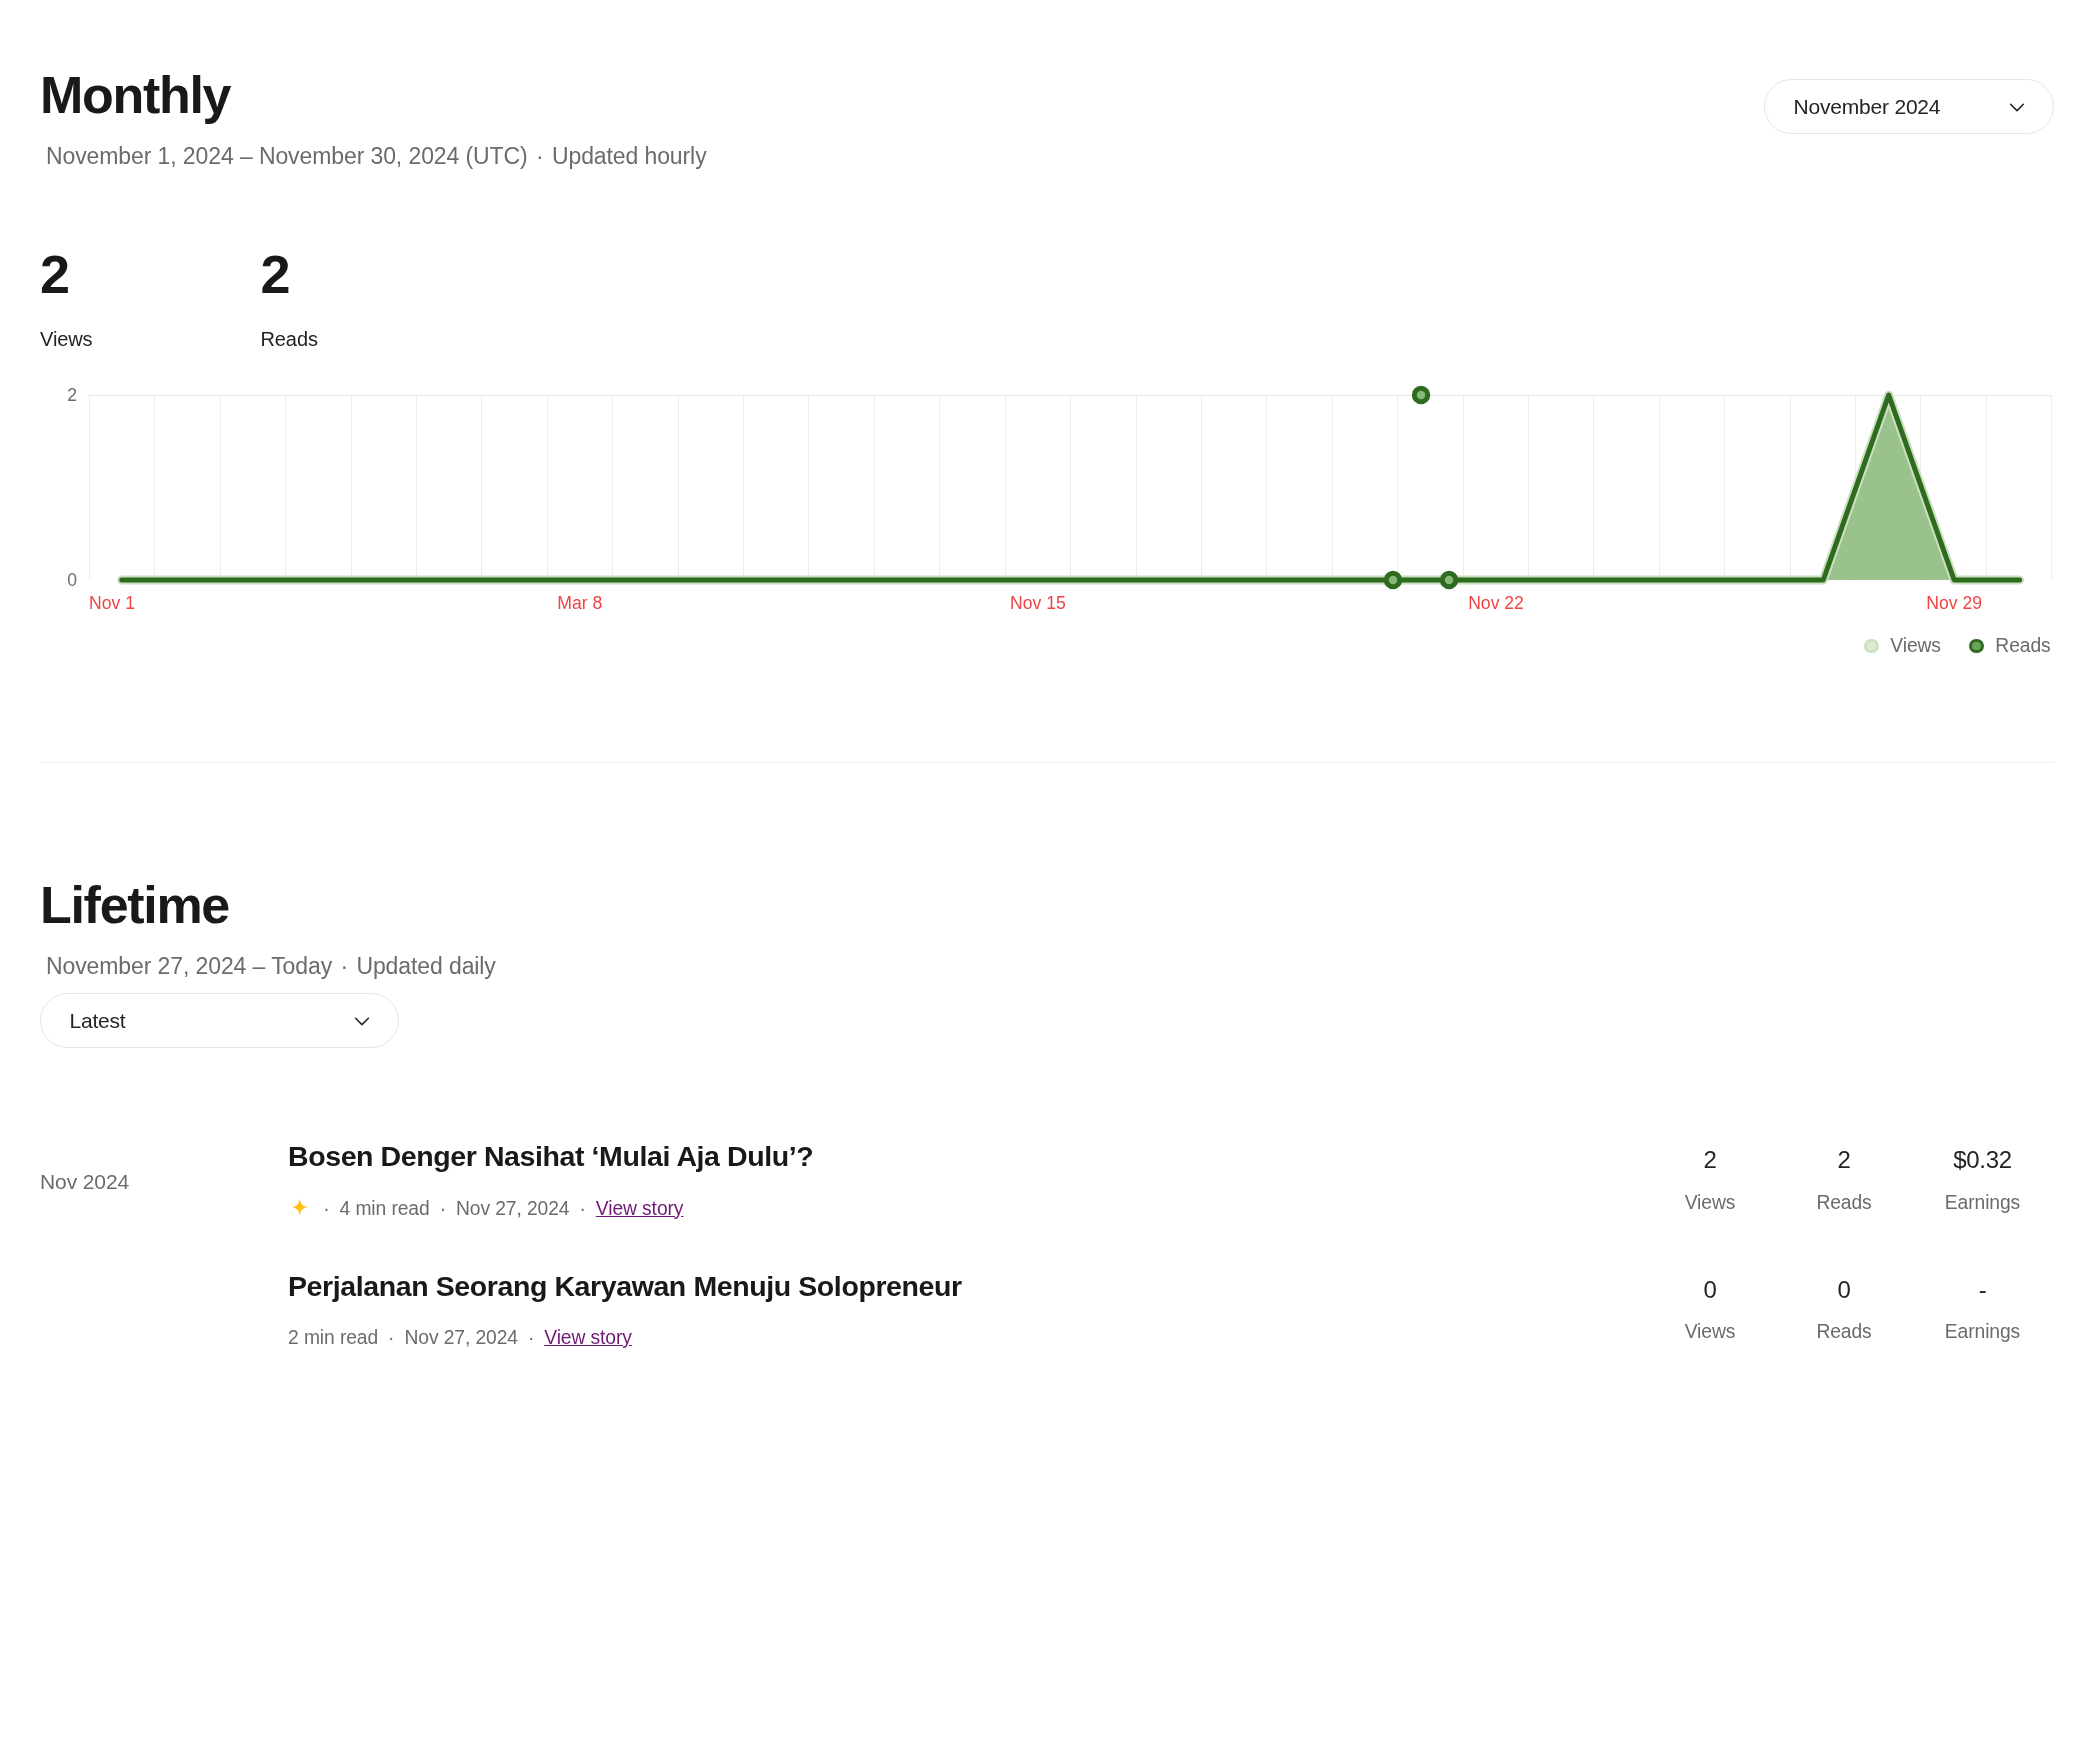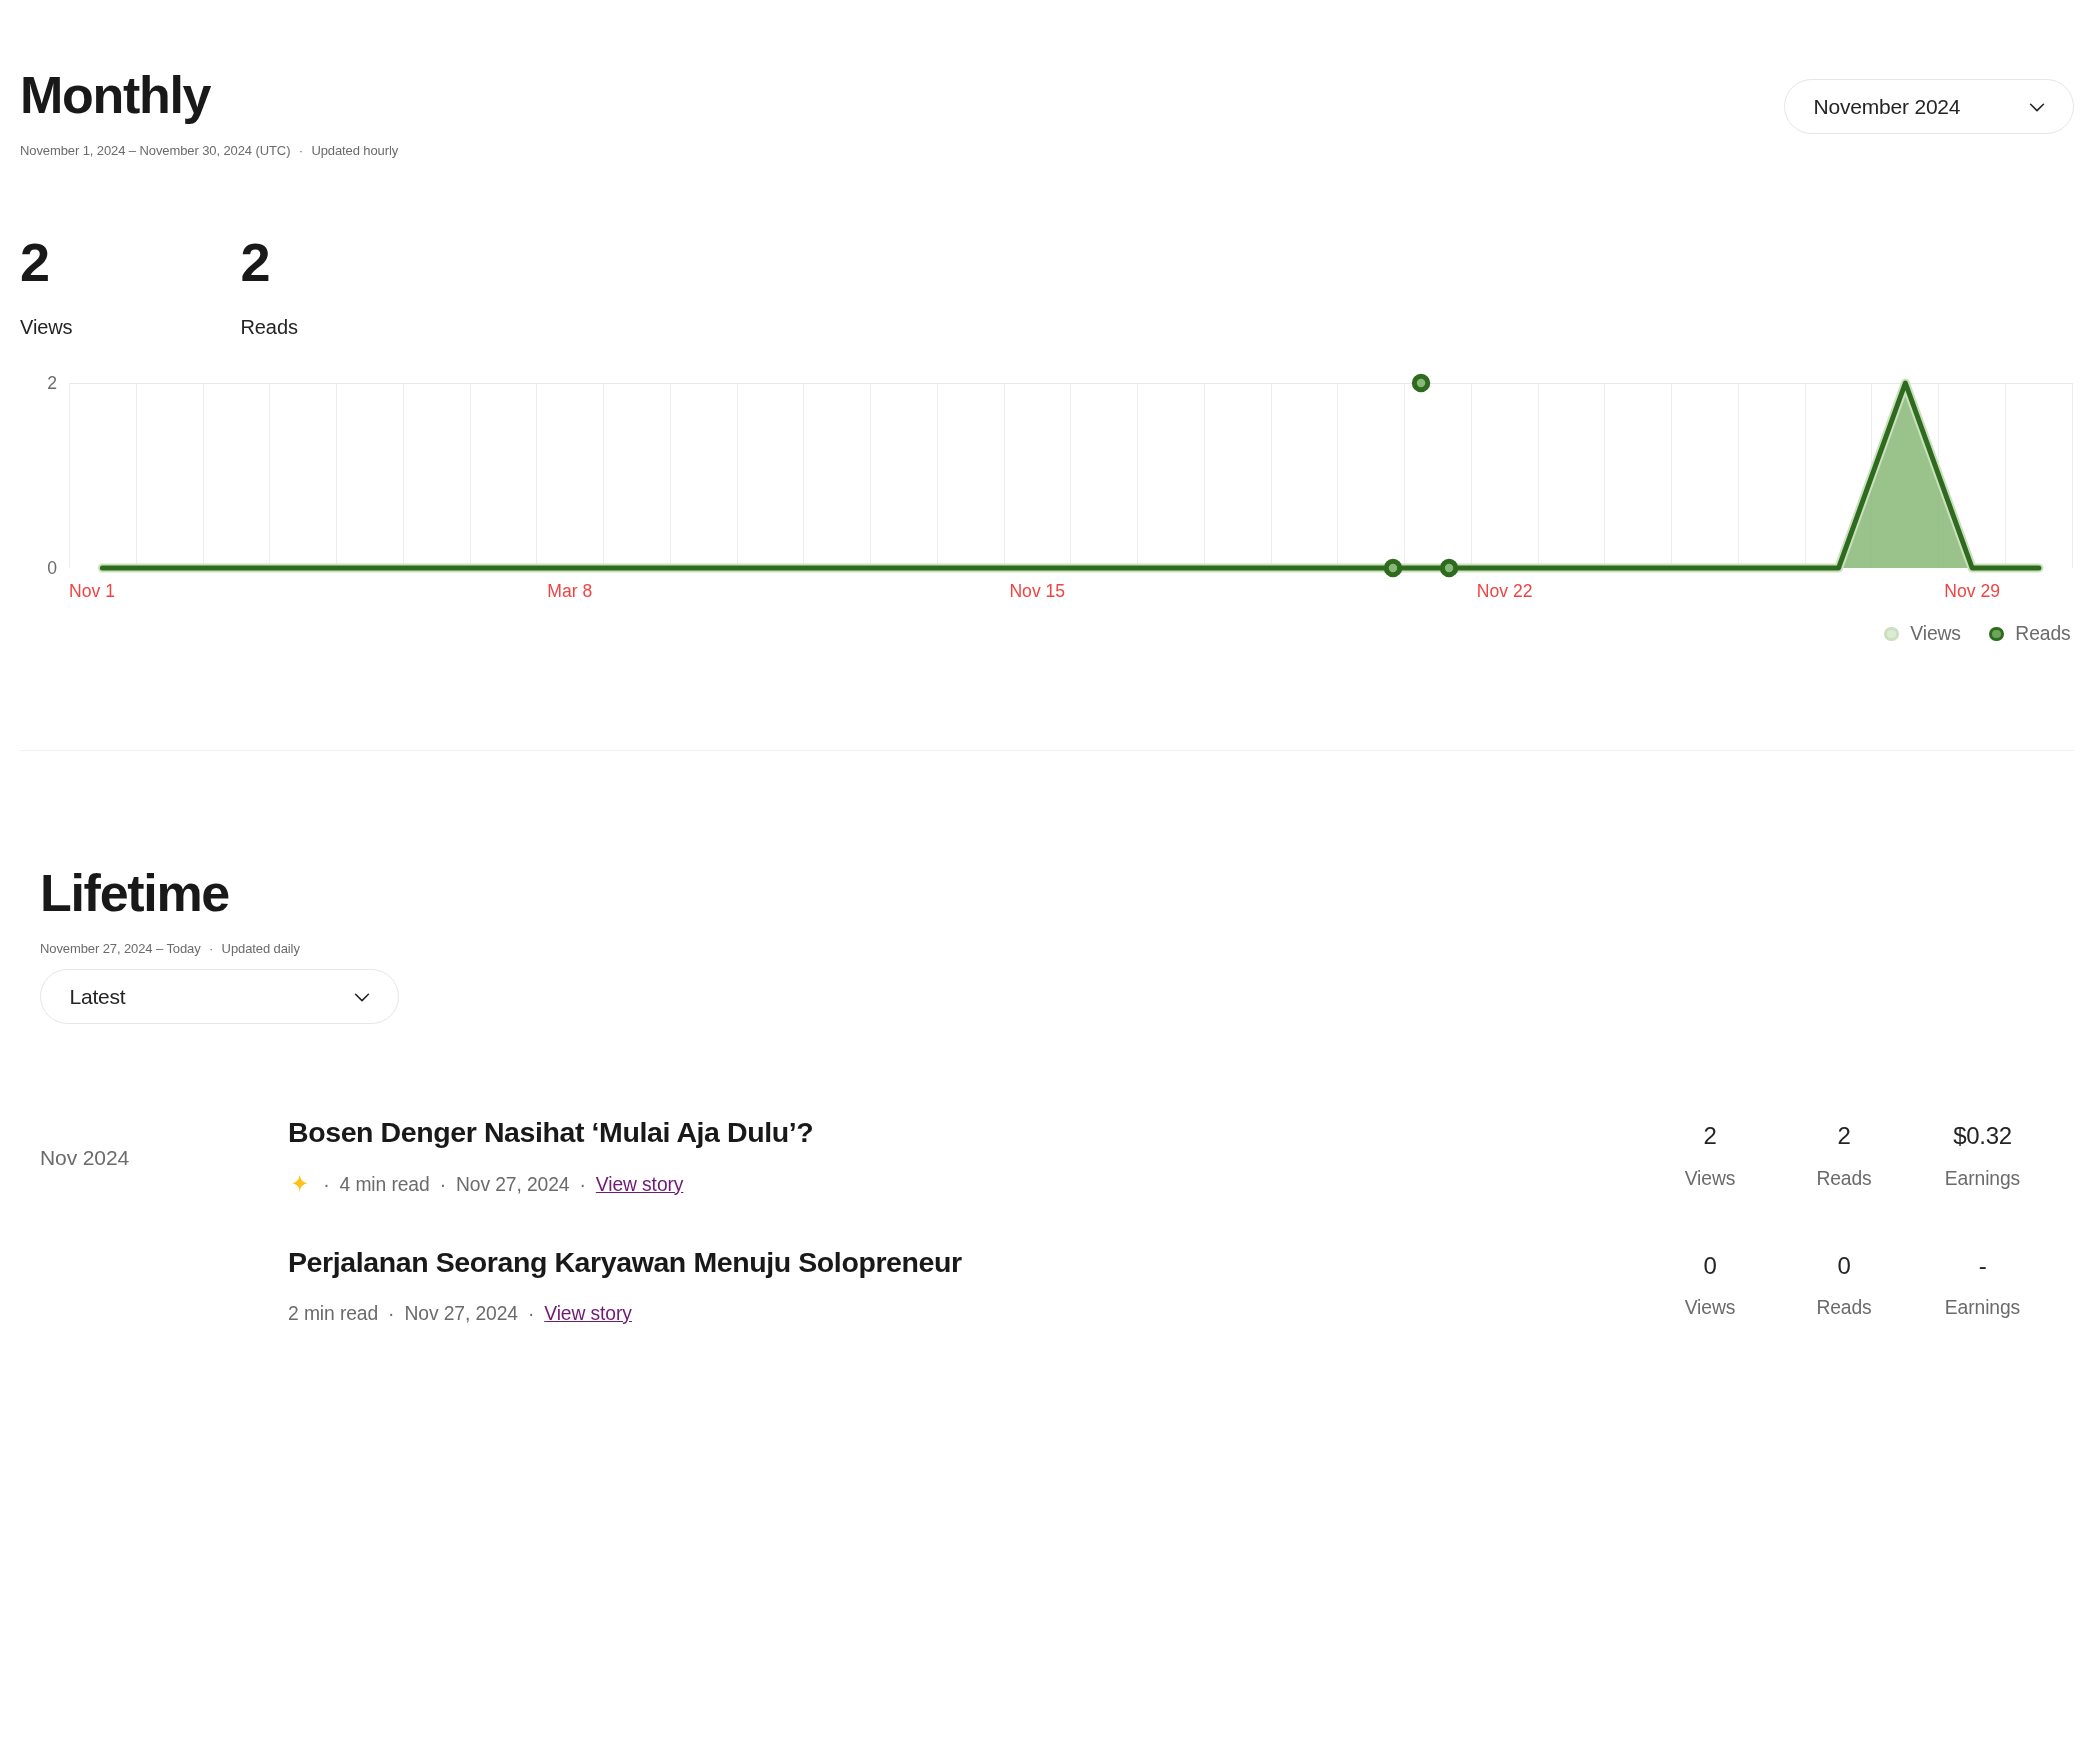--- a/index.html
+++ b/index.html
@@ -6,33 +6,33 @@
   html, body {
     margin: 0; padding: 0;
     background: #ffffff;
     width: 2094px;
     font-family: "Liberation Sans", sans-serif;
     -webkit-font-smoothing: antialiased;
   }
   .page { width: 2094px; min-height: 1739px; position: relative; background:#fff; }
 
   
-  .section-monthly { padding: 0 20px; position: relative; }
+  .section-monthly { padding: 0 40px; position: relative; }
 
   .sec-head {
     display: flex; align-items: flex-start; justify-content: space-between;
     padding-top: 69px;
   }
   .sec-head-left { display: flex; flex-direction: column; }
   .sec-title {
     font-size: 52px; line-height: 1.0; font-weight: 700;
     letter-spacing: -1.3px; color: #191919; margin: 0;
   }
   .sec-sub {
-    margin-top: 22px; font-size: 13px; color: #6B6B6B; letter-spacing: -0.1px;
+    margin-top: 22px; font-size: 23px; color: #6B6B6B; letter-spacing: -0.1px; margin-left: 6px;
   }
   .sec-sub .dot { padding: 0 8.4px; color:#6B6B6B; }
 
   .pill {
     display: inline-flex; align-items: center; justify-content: space-between;
     border: 0.8px solid #E6E6E6; border-radius: 838px;
     background: #fff; cursor: pointer;
     height: 55px; padding: 0 25px 0 28.5px; min-width: 290px;
     margin-top: 10px;
   }

